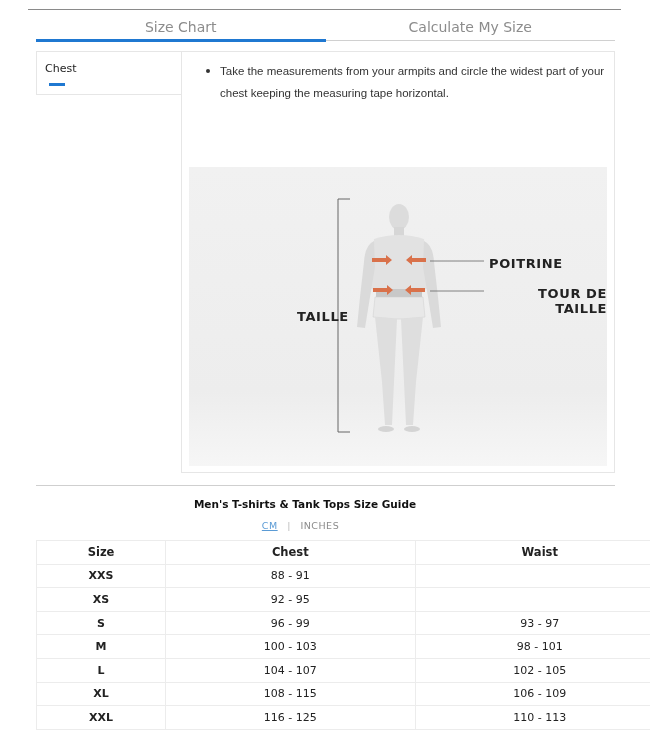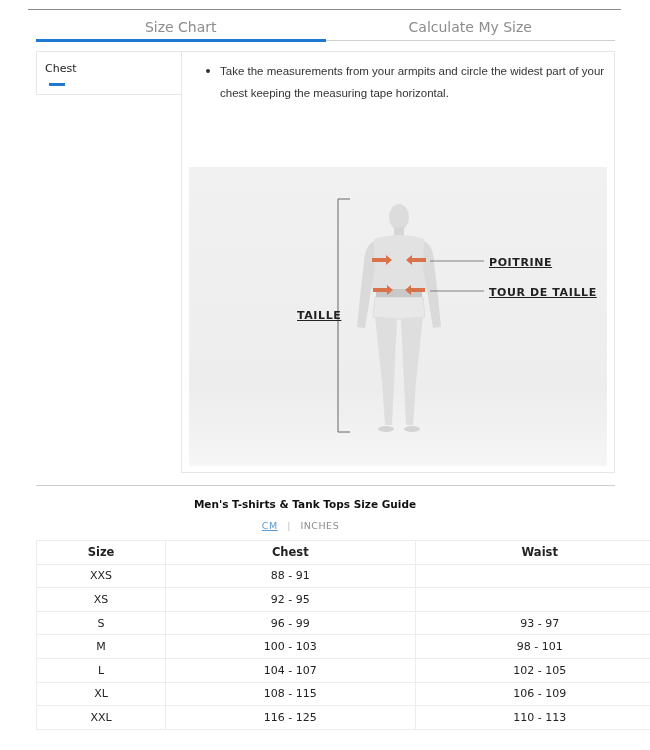--- a/index.html
+++ b/index.html
@@ -16,34 +16,34 @@
     .side-list { position: absolute; left: 0; top: 0; width: 145px; border: 1px solid #e6e6e6; border-right: none; }
     .side-item { height: 42px; padding: 10px 0 0 8px; font-family: "DejaVu Sans", sans-serif; font-size: 11px; color: #222; cursor: pointer; position: relative; }
     .side-item .underline { position: absolute; left: 12px; top: 31px; width: 16px; height: 3px; background: #1f78d1; }
 
     .content-box { position: absolute; left: 145px; top: 0; width: 434px; height: 422px; border: 1px solid #e6e6e6; }
     .instructions { list-style: none; padding: 8px 8px 0 22px; }
     .instructions li { position: relative; font-size: 11.5px; line-height: 22px; color: #333; padding-left: 16px; }
     .instructions li::before { content: ""; position: absolute; left: 2px; top: 9px; width: 4px; height: 4px; border-radius: 50%; background: #333; }
 
     .figure { position: absolute; left: 7px; top: 115px; width: 418px; height: 299px; background: linear-gradient(180deg, #f1f1f1 0%, #ededed 75%, #f6f6f6 100%); overflow: hidden; }
-    .fig-label { position: absolute; font-size: 11px; font-weight: bold; letter-spacing: 0.6px; color: #222; font-family: "DejaVu Sans", sans-serif; text-decoration: underline; }
+    .fig-label { position: absolute; font-size: 13px; font-weight: bold; letter-spacing: 0.6px; color: #222; font-family: "DejaVu Sans", sans-serif; }
 
     .divider { position: absolute; left: 36px; top: 485px; width: 579px; height: 1px; background: #cfcfcf; }
 
     .guide-title { position: absolute; left: 0; top: 498px; width: 610px; text-align: center; font-family: "DejaVu Sans", sans-serif; font-weight: bold; font-size: 10.5px; color: #111; }
     .unit-toggle { position: absolute; left: 0; top: 520px; width: 601px; text-align: center; font-family: "DejaVu Sans", sans-serif; font-size: 9.5px; letter-spacing: 0.5px; }
     .unit { cursor: pointer; color: #8c8c8c; }
     .unit.active { color: #5b9bd5; text-decoration: underline; }
     .unit-sep { color: #bbb; margin: 0 6px; }
 
     table.size-table { position: absolute; left: 36px; top: 540px; width: 629px; border-collapse: collapse; font-family: "DejaVu Sans", sans-serif; }
     .size-table th, .size-table td { border: 1px solid #ececec; text-align: center; height: 23.6px; font-size: 11px; color: #222; }
     .size-table th { font-weight: bold; font-size: 11.5px; }
-    .size-table td.size-cell { font-weight: normal; margin-top: 14px; }
+    .size-table td.size-cell { font-weight: bold; margin-top: 14px; }
     .col-size { width: 119px; }
     .col-chest { width: 230px; }
     .col-waist { width: 230px; }
   </style>
 </head>
 <body>
 
 <div class="top-rule"></div>
 
 <div class="tabs">
@@ -93,21 +93,21 @@
         <path d="M237 91 L223 91 L223 88 L217 93 L223 98 L223 95 L237 95 Z" fill="#d9714a"></path>
 
         <path d="M184 121 L198 121 L198 118 L204 123 L198 128 L198 125 L184 125 Z" fill="#d9714a"></path>
         <path d="M236 121 L222 121 L222 118 L216 123 L222 128 L222 125 L236 125 Z" fill="#d9714a"></path>
 
         <line x1="241" y1="94" x2="295" y2="94" stroke="#666" stroke-width="0.8"></line>
         <line x1="241" y1="124" x2="295" y2="124" stroke="#666" stroke-width="0.8"></line>
       </svg>
       <span class="fig-label" style="left:108px; top:142px;">TAILLE</span>
       <span class="fig-label" style="left:300px; top:89px;">POITRINE</span>
-      <span class="fig-label" style="left:300px; top:119px;">TOUR DE TAILLE</span>
+      <span class="fig-label" style="left:300px; top:119px;text-align:right;">TOUR DE TAILLE</span>
     </div>
   </div>
 </div>
 
 <div class="divider"></div>
 
 <div class="guide-title">Men's T-shirts &amp; Tank Tops Size Guide</div>
 
 <div class="unit-toggle">
   <span class="unit active">CM</span>

